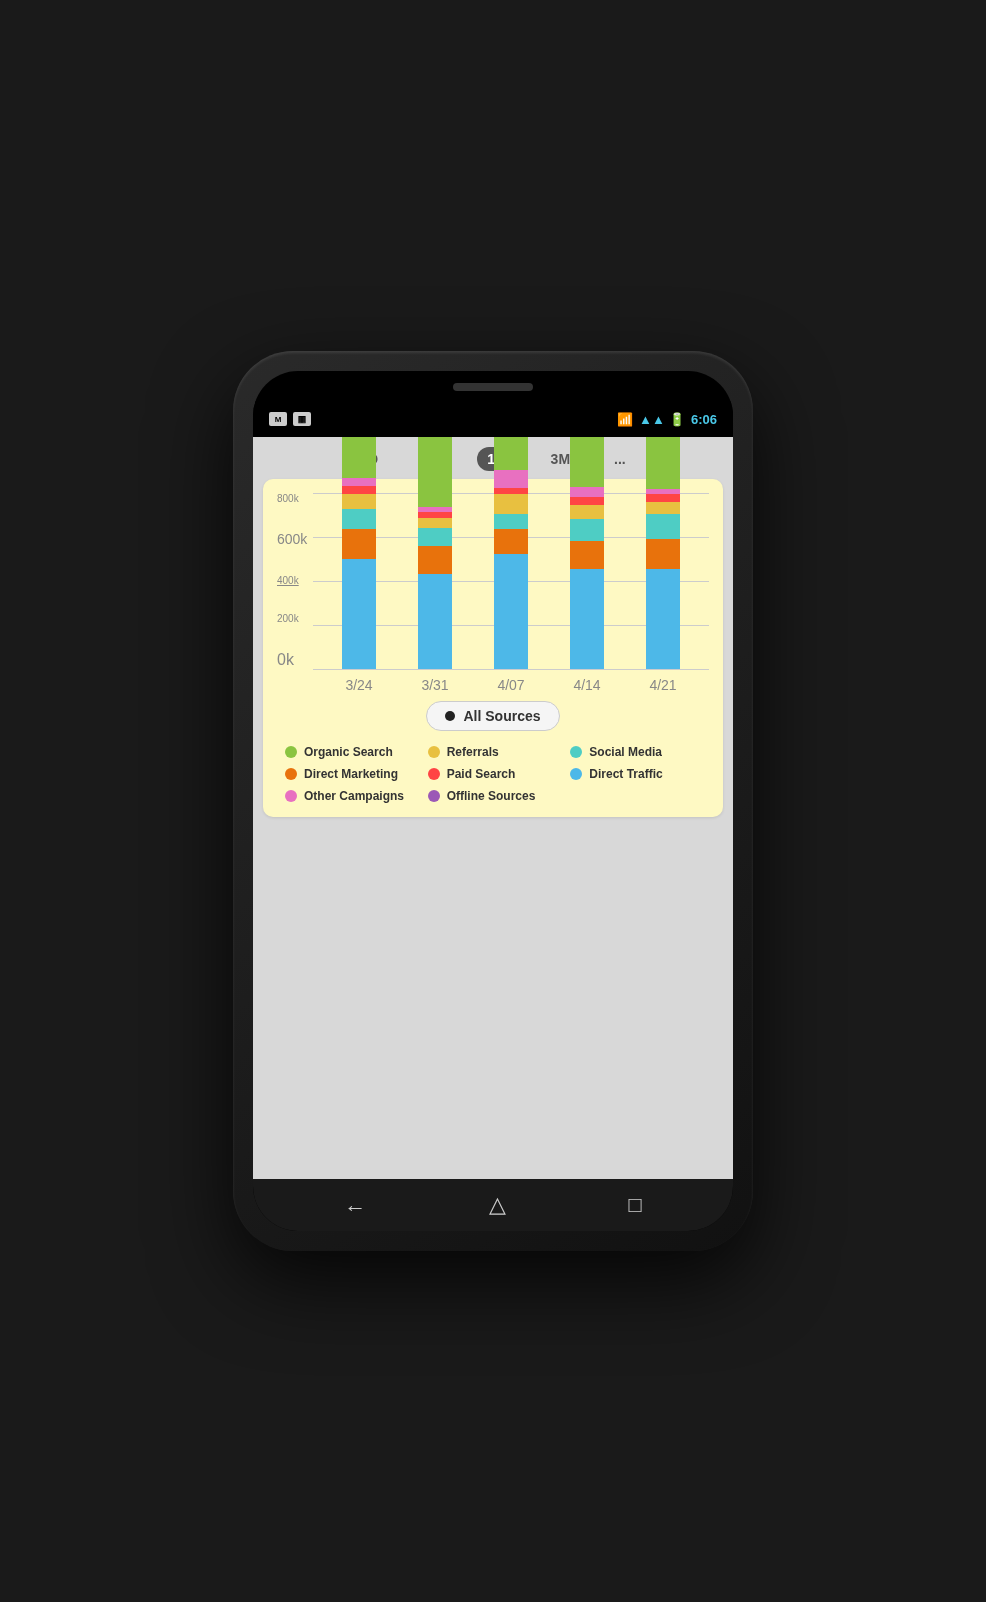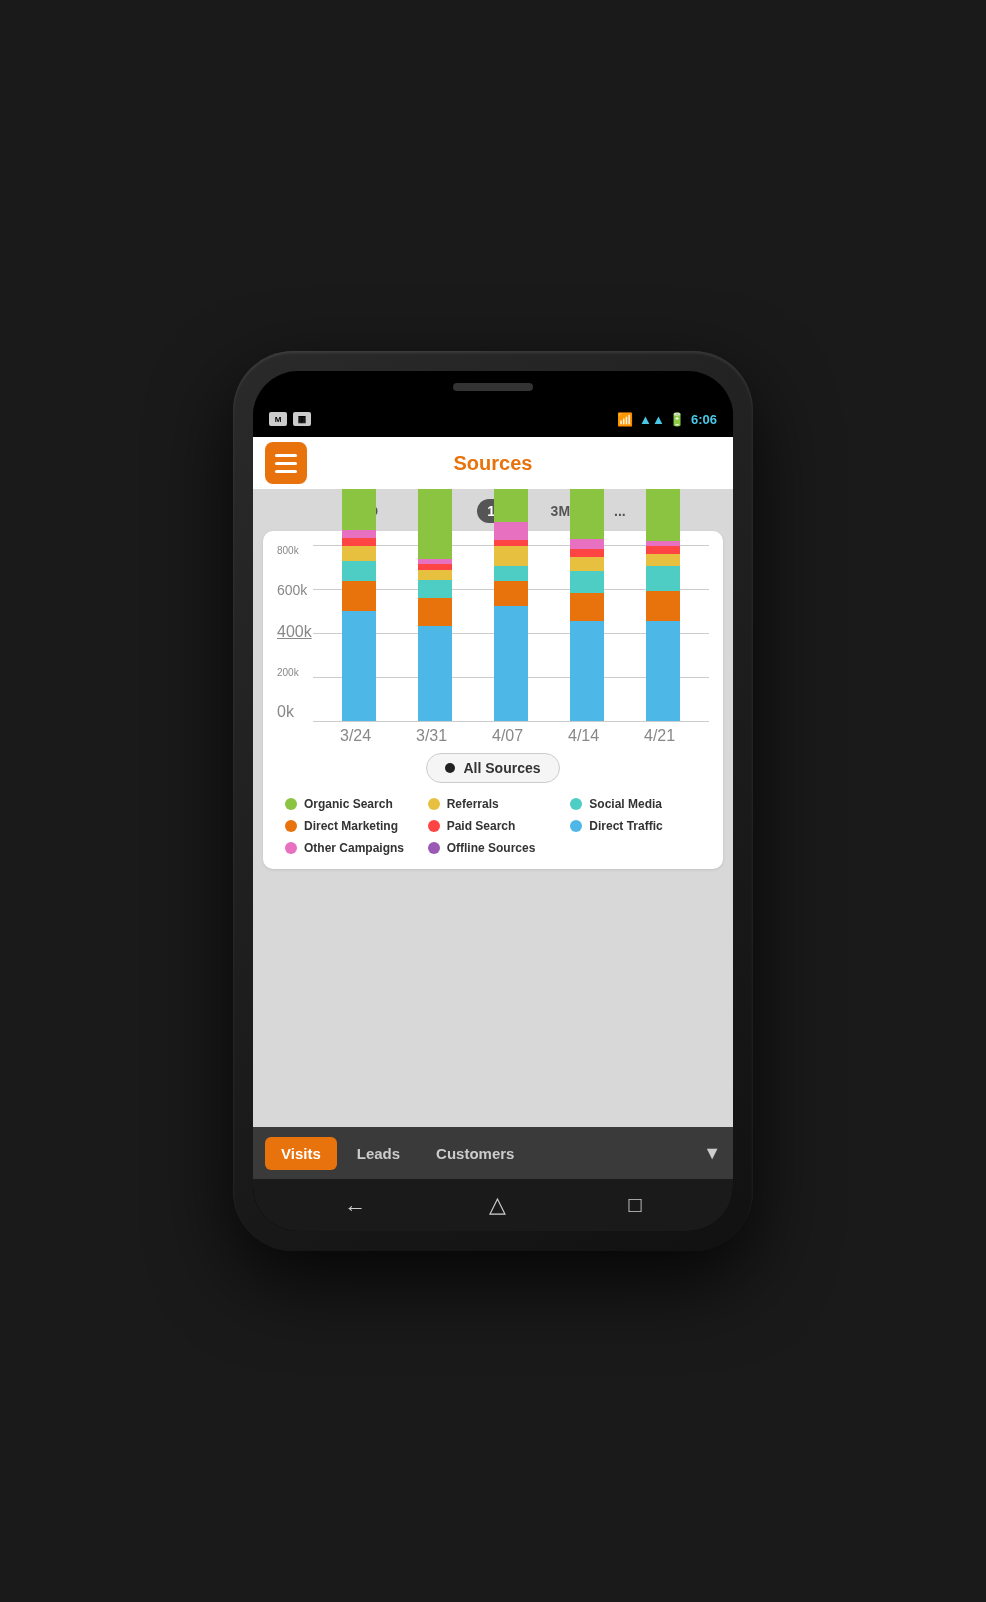--- a/index.html
+++ b/index.html
@@ -141,21 +141,21 @@
     }
 
     .time-tab.active {
       background: #555;
       color: #fff;
       border-radius: 14px;
     }
 
     
     .chart-container {
-      background: #ffffff;
+      background: #fef9c3;
       margin: 0 10px 8px;
       border-radius: 10px;
       padding: 14px 14px 10px;
       box-shadow: 0 1px 3px rgba(0,0,0,0.1);
     }
 
     .chart-area {
       position: relative;
       height: 200px;
       margin-bottom: 6px;
@@ -197,23 +197,24 @@
       position: absolute;
       bottom: 0;
       left: 36px;
       right: 0;
       display: flex;
       justify-content: space-around;
       padding: 0 8px;
     }
 
     .x-label {
-      font-size: 16px;
+      font-size: 14px;
       color: #888;
       width: 38px;
+      text-align: center;
     }
 
     
     .all-sources-btn {
       display: flex;
       justify-content: center;
       margin: 8px 0;
     }
 
     .sources-btn {
@@ -328,47 +329,39 @@
       <div class="status-right">
         <span>📶</span>
         <span>▲▲</span>
         <span>🔋</span>
         <span>6:06</span>
       </div>
     </div>
 
     <div style="display:flex;flex-direction:column;height:calc(100% - 66px - 52px);">
 
-      <div class="top-bar">
-        <div class="menu-btn">
-          <div class="menu-line"></div>
-          <div class="menu-line"></div>
-          <div class="menu-line"></div>
-        </div>
-        <span class="app-title">Sources</span>
-      </div>
 
       <div class="scroll-content" style="background:#d8d8d8;">
 
         <div class="time-tabs">
           <div class="time-tab">3D</div>
           <div class="time-tab">1W</div>
           <div class="time-tab active">1M</div>
           <div class="time-tab">3M</div>
           <div class="time-tab">...</div>
         </div>
 
         <div class="chart-container">
 
           <div class="chart-area">
 
             <div style="position:absolute;top:0;left:0;width:36px;height:calc(100% - 24px);display:flex;flex-direction:column;justify-content:space-between;">
               <span style="font-size:10px;color:#888;">800k</span>
               <span style="font-size:14px;color:#888;">600k</span>
-              <span style="font-size:16px;color:#888;text-decoration:underline;">400k</span>
+              <span style="font-size:10px;color:#888;text-decoration:underline;">400k</span>
               <span style="font-size:10px;color:#888;">200k</span>
               <span style="font-size:16px;color:#888;">0k</span>
             </div>
 
             <div style="position:absolute;top:0;left:36px;right:0;bottom:24px;">
               <div style="position:absolute;top:0%;left:0;right:0;border-top:1px solid #ccc;"></div>
               <div style="position:absolute;top:25%;left:0;right:0;border-top:1px solid #ccc;"></div>
               <div style="position:absolute;top:50%;left:0;right:0;border-top:1px solid #ccc;"></div>
               <div style="position:absolute;top:75%;left:0;right:0;border-top:1px solid #ccc;"></div>
               <div style="position:absolute;top:100%;left:0;right:0;border-top:1px solid #ccc;"></div>
@@ -484,26 +477,20 @@
             </div>
             <div class="legend-item">
               <div class="legend-dot" style="background:#9b59b6;"></div>
               <span>Offline Sources</span>
             </div>
           </div>
         </div>
 
       </div>
 
-      <div class="bottom-tabs">
-        <div class="tab-btn active">Visits</div>
-        <div class="tab-btn">Leads</div>
-        <div class="tab-btn">Customers</div>
-        <div class="filter-icon">▼</div>
-      </div>
 
     </div>
 
     <div class="nav-bar">
       <div class="nav-btn">←</div>
       <div class="nav-btn">△</div>
       <div class="nav-btn">□</div>
     </div>
 
   </div>

